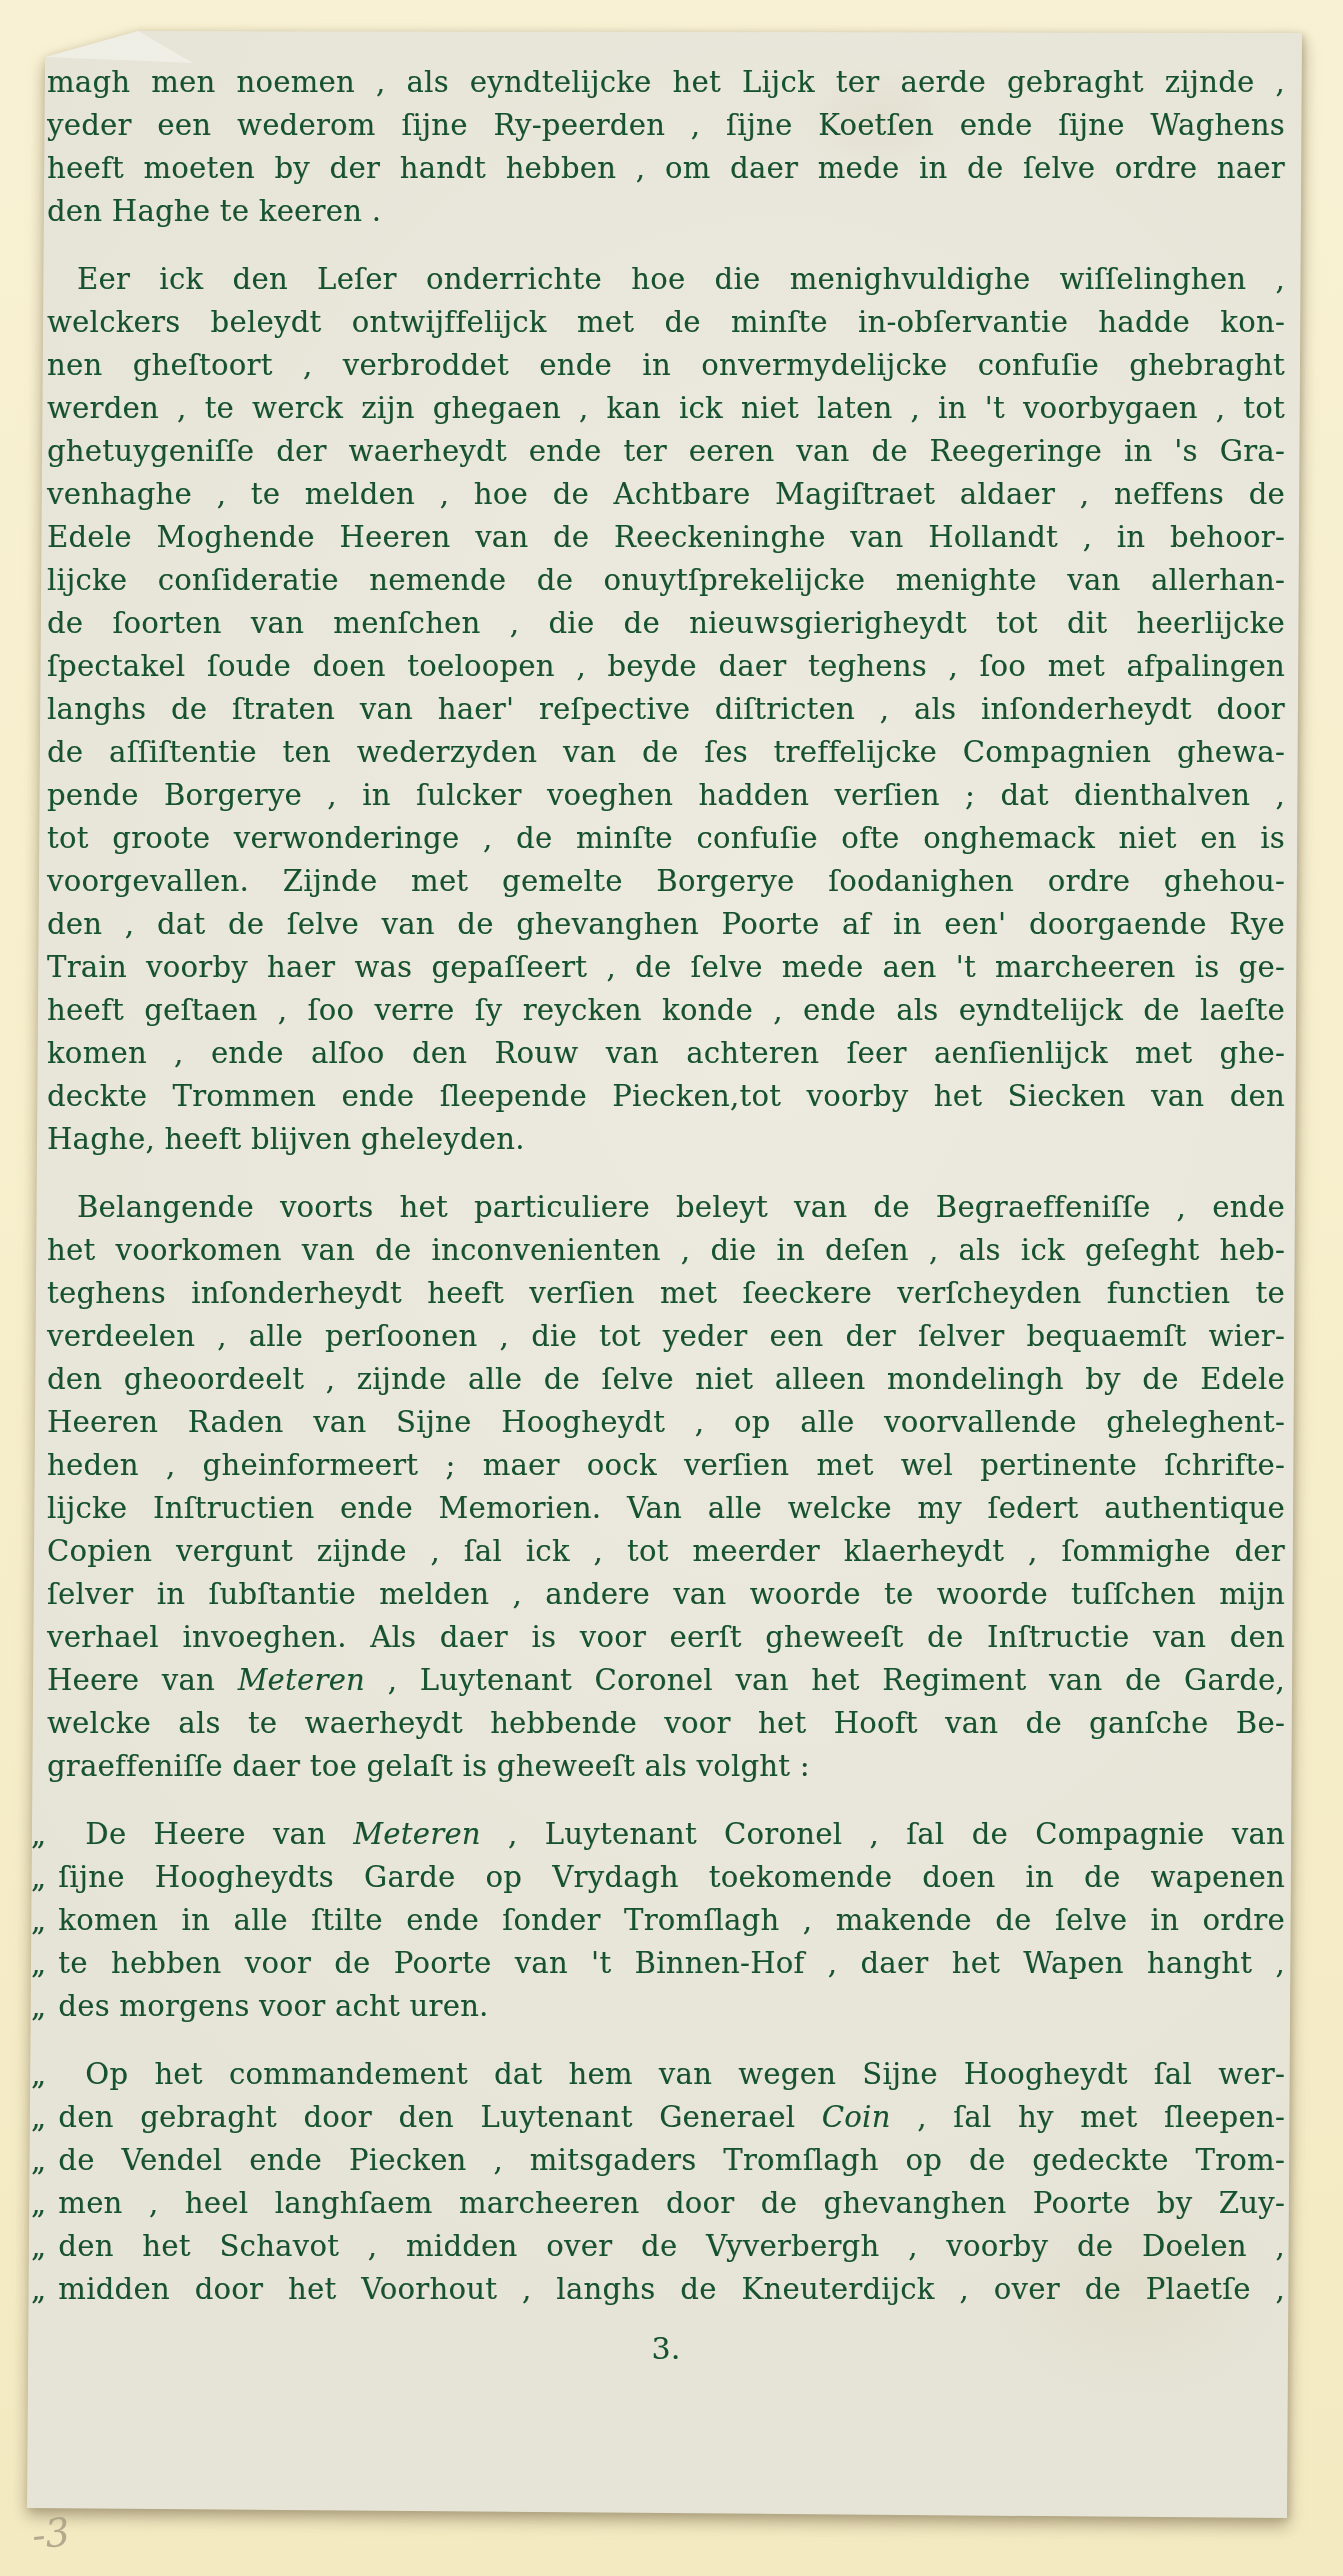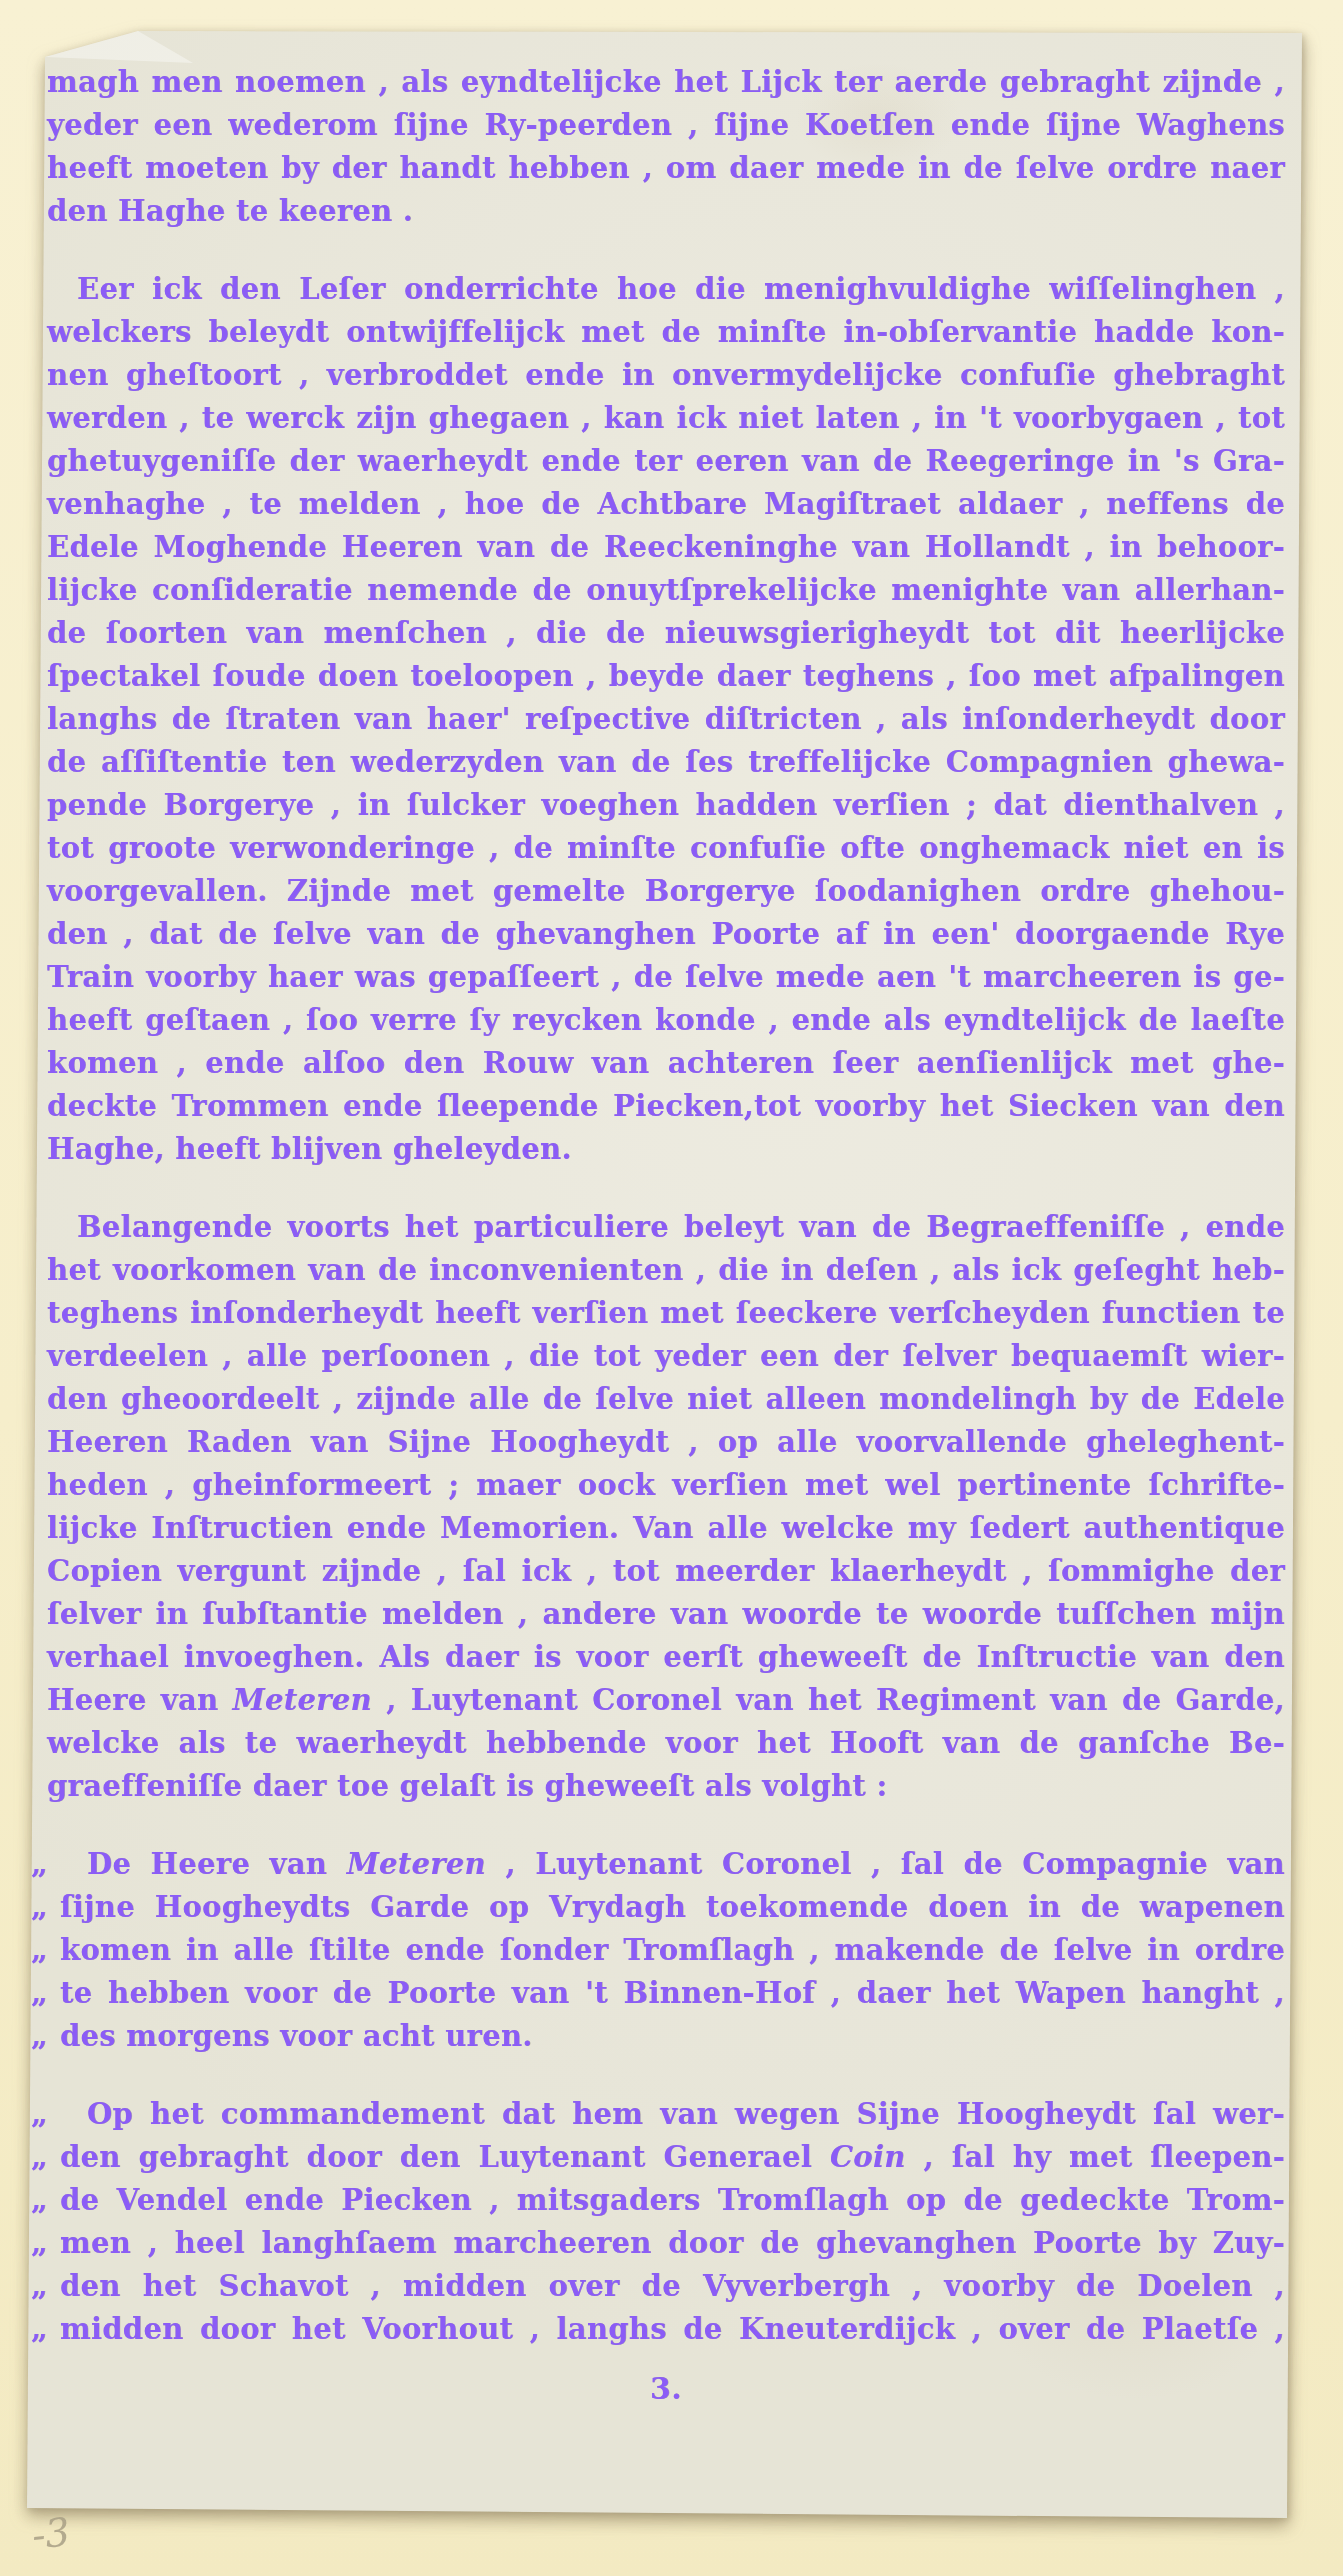--- a/index.html
+++ b/index.html
@@ -28,28 +28,27 @@
       radial-gradient(987px 1382px at 58% 38%, #edebe0 0%, #e9e7db 60%, #e6e4d6 100%);
   }
   .fold {
     position: absolute; left: 0; top: 0; width: 1343px; height: 2576px;
     clip-path: polygon(45px 57px, 138px 31px, 193px 63px);
     background: rgba(255,255,255,.38);
   }
 
   .text-block {
     position: absolute; left: 47px; top: 61px; width: 1238px;
-    color: #8b5cf6;
+    color: #14532d;
     font-size: 29px;
     line-height: 43px;
     letter-spacing: 0.3px;
     text-shadow: 0.4px 0.4px 0 rgba(52,49,43,.30);
-    font-weight: bold;
   }
-  .para { margin-top: 35px; }
+  .para { margin-top: 25px; }
   .para:first-child { margin-top: 0; }
   .line {
     white-space: nowrap;
     text-align: justify;
     text-align-last: justify;
     text-justify: inter-word;
   }
   .line.pl { text-align-last: left; }
   .line.ind { text-indent: 30px; }
   .para.quote .line { margin-left: -16px; }

